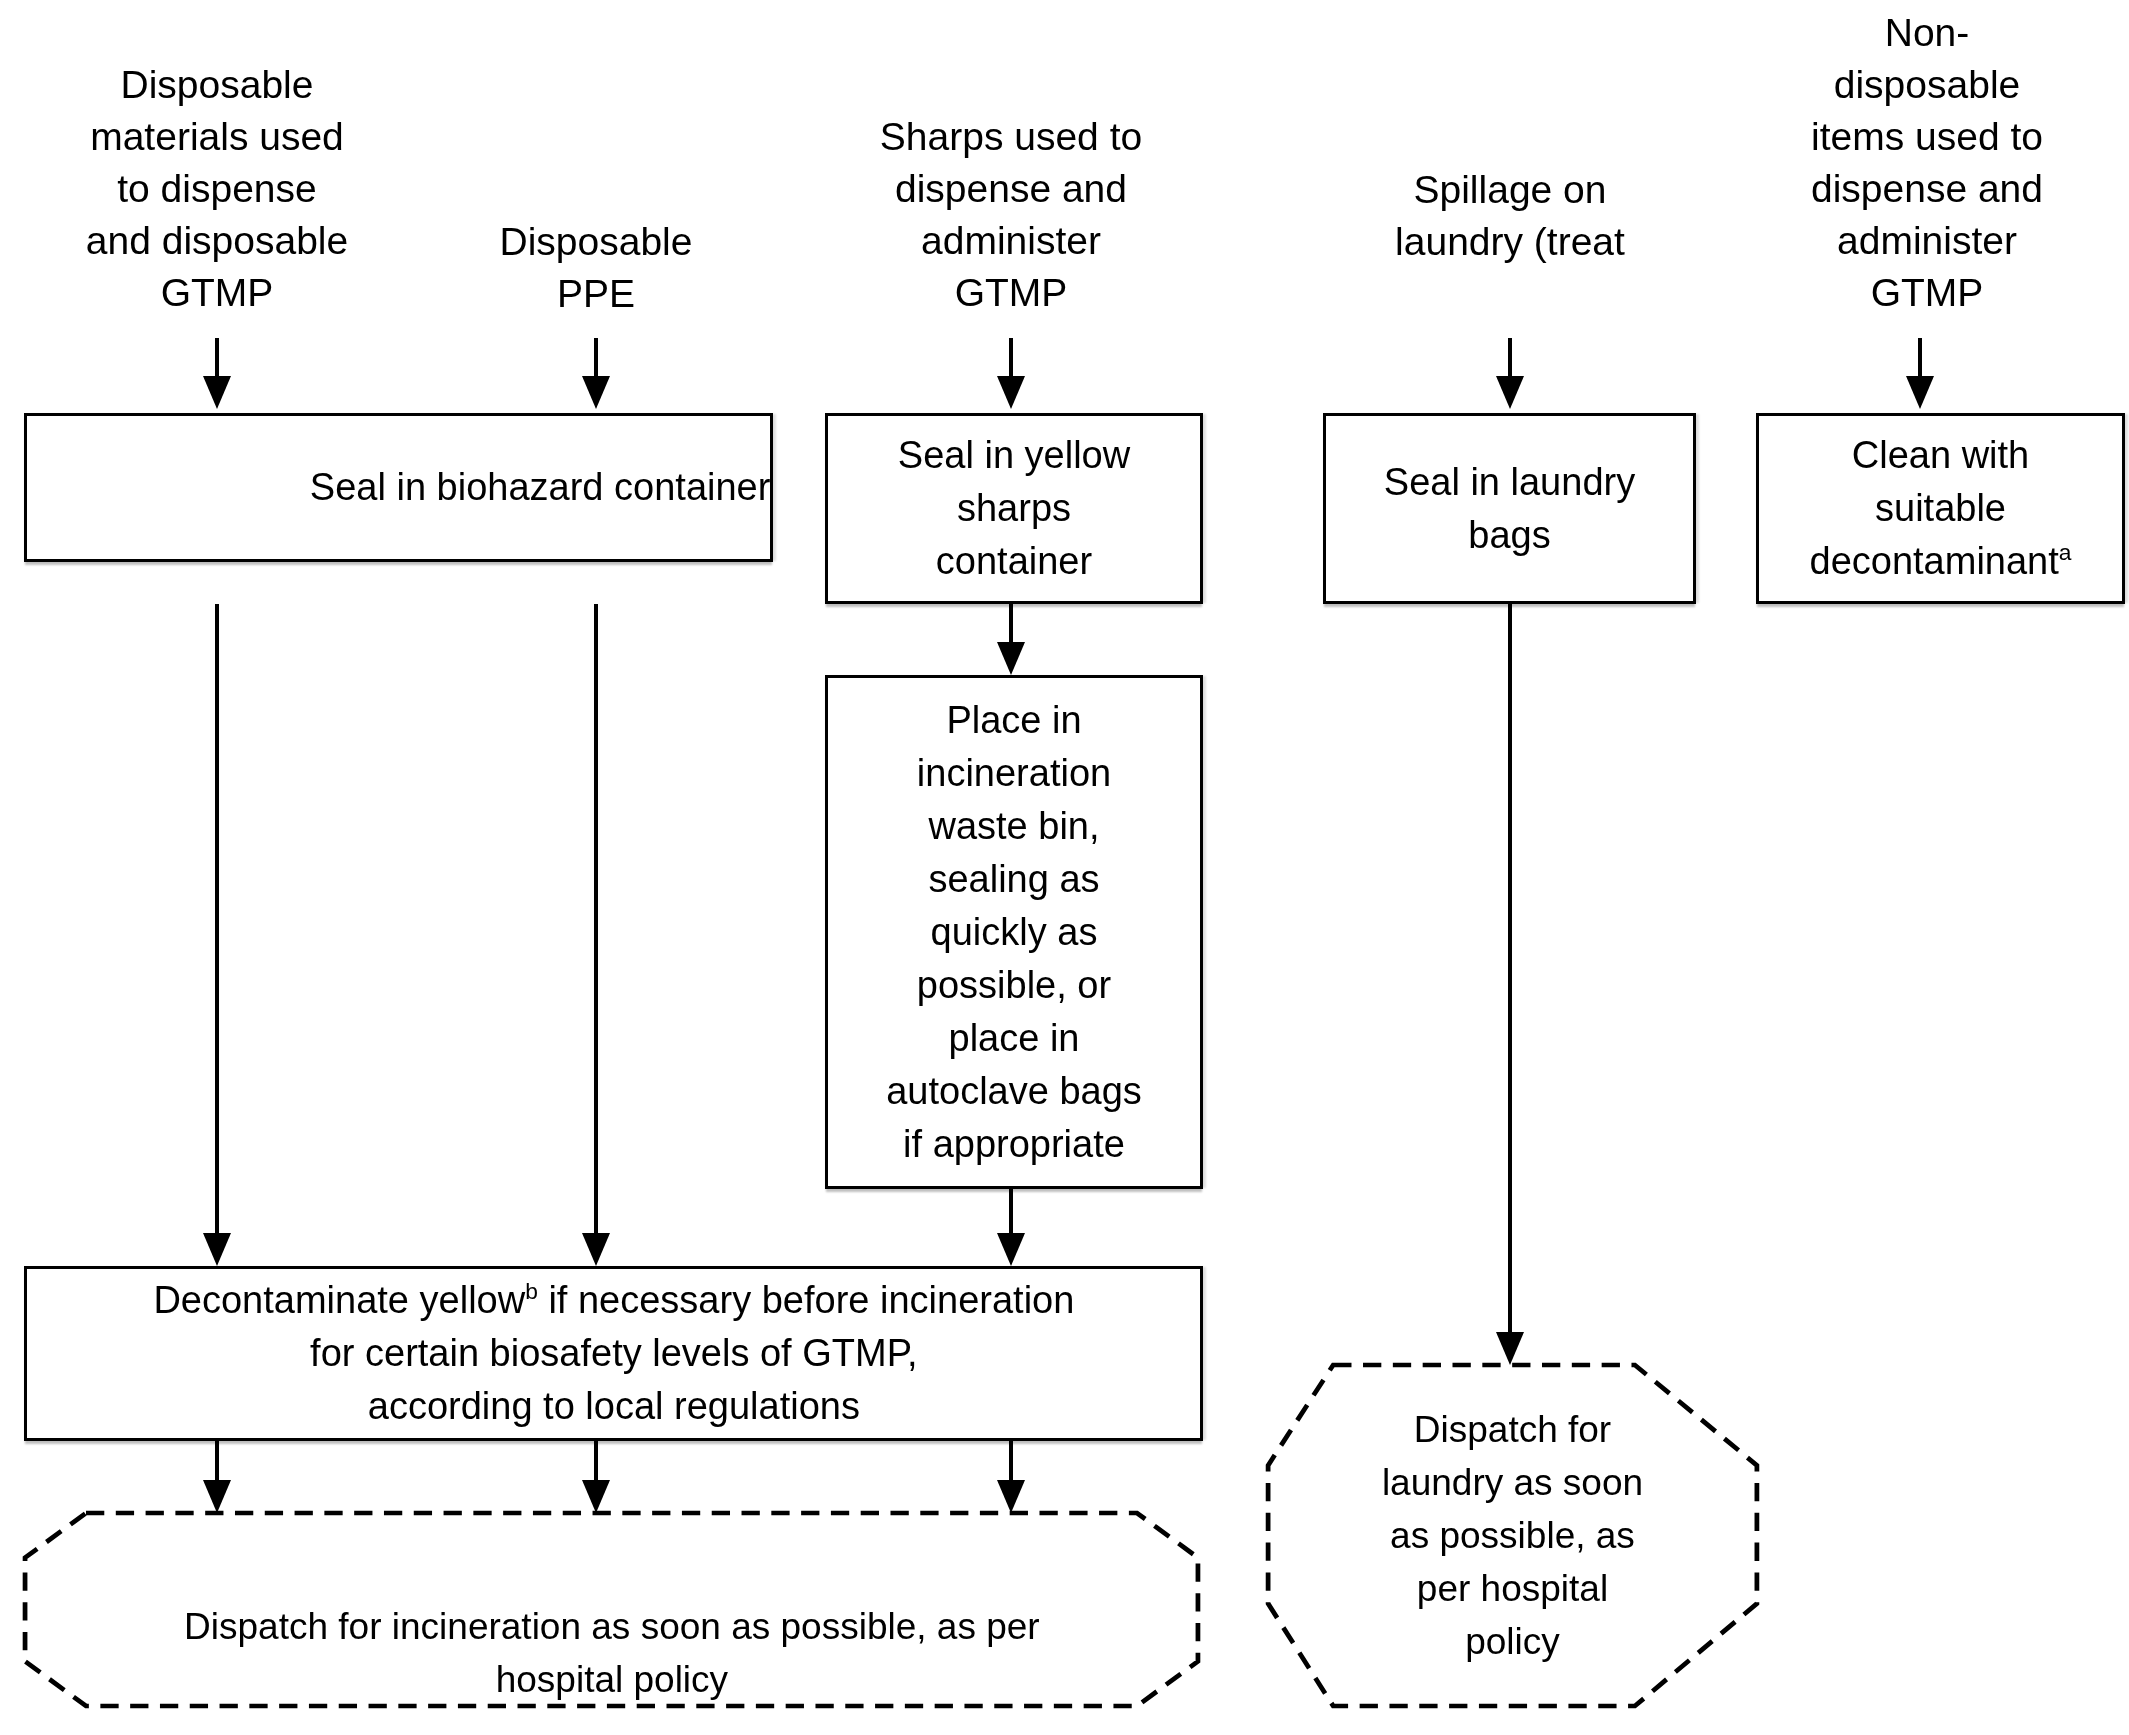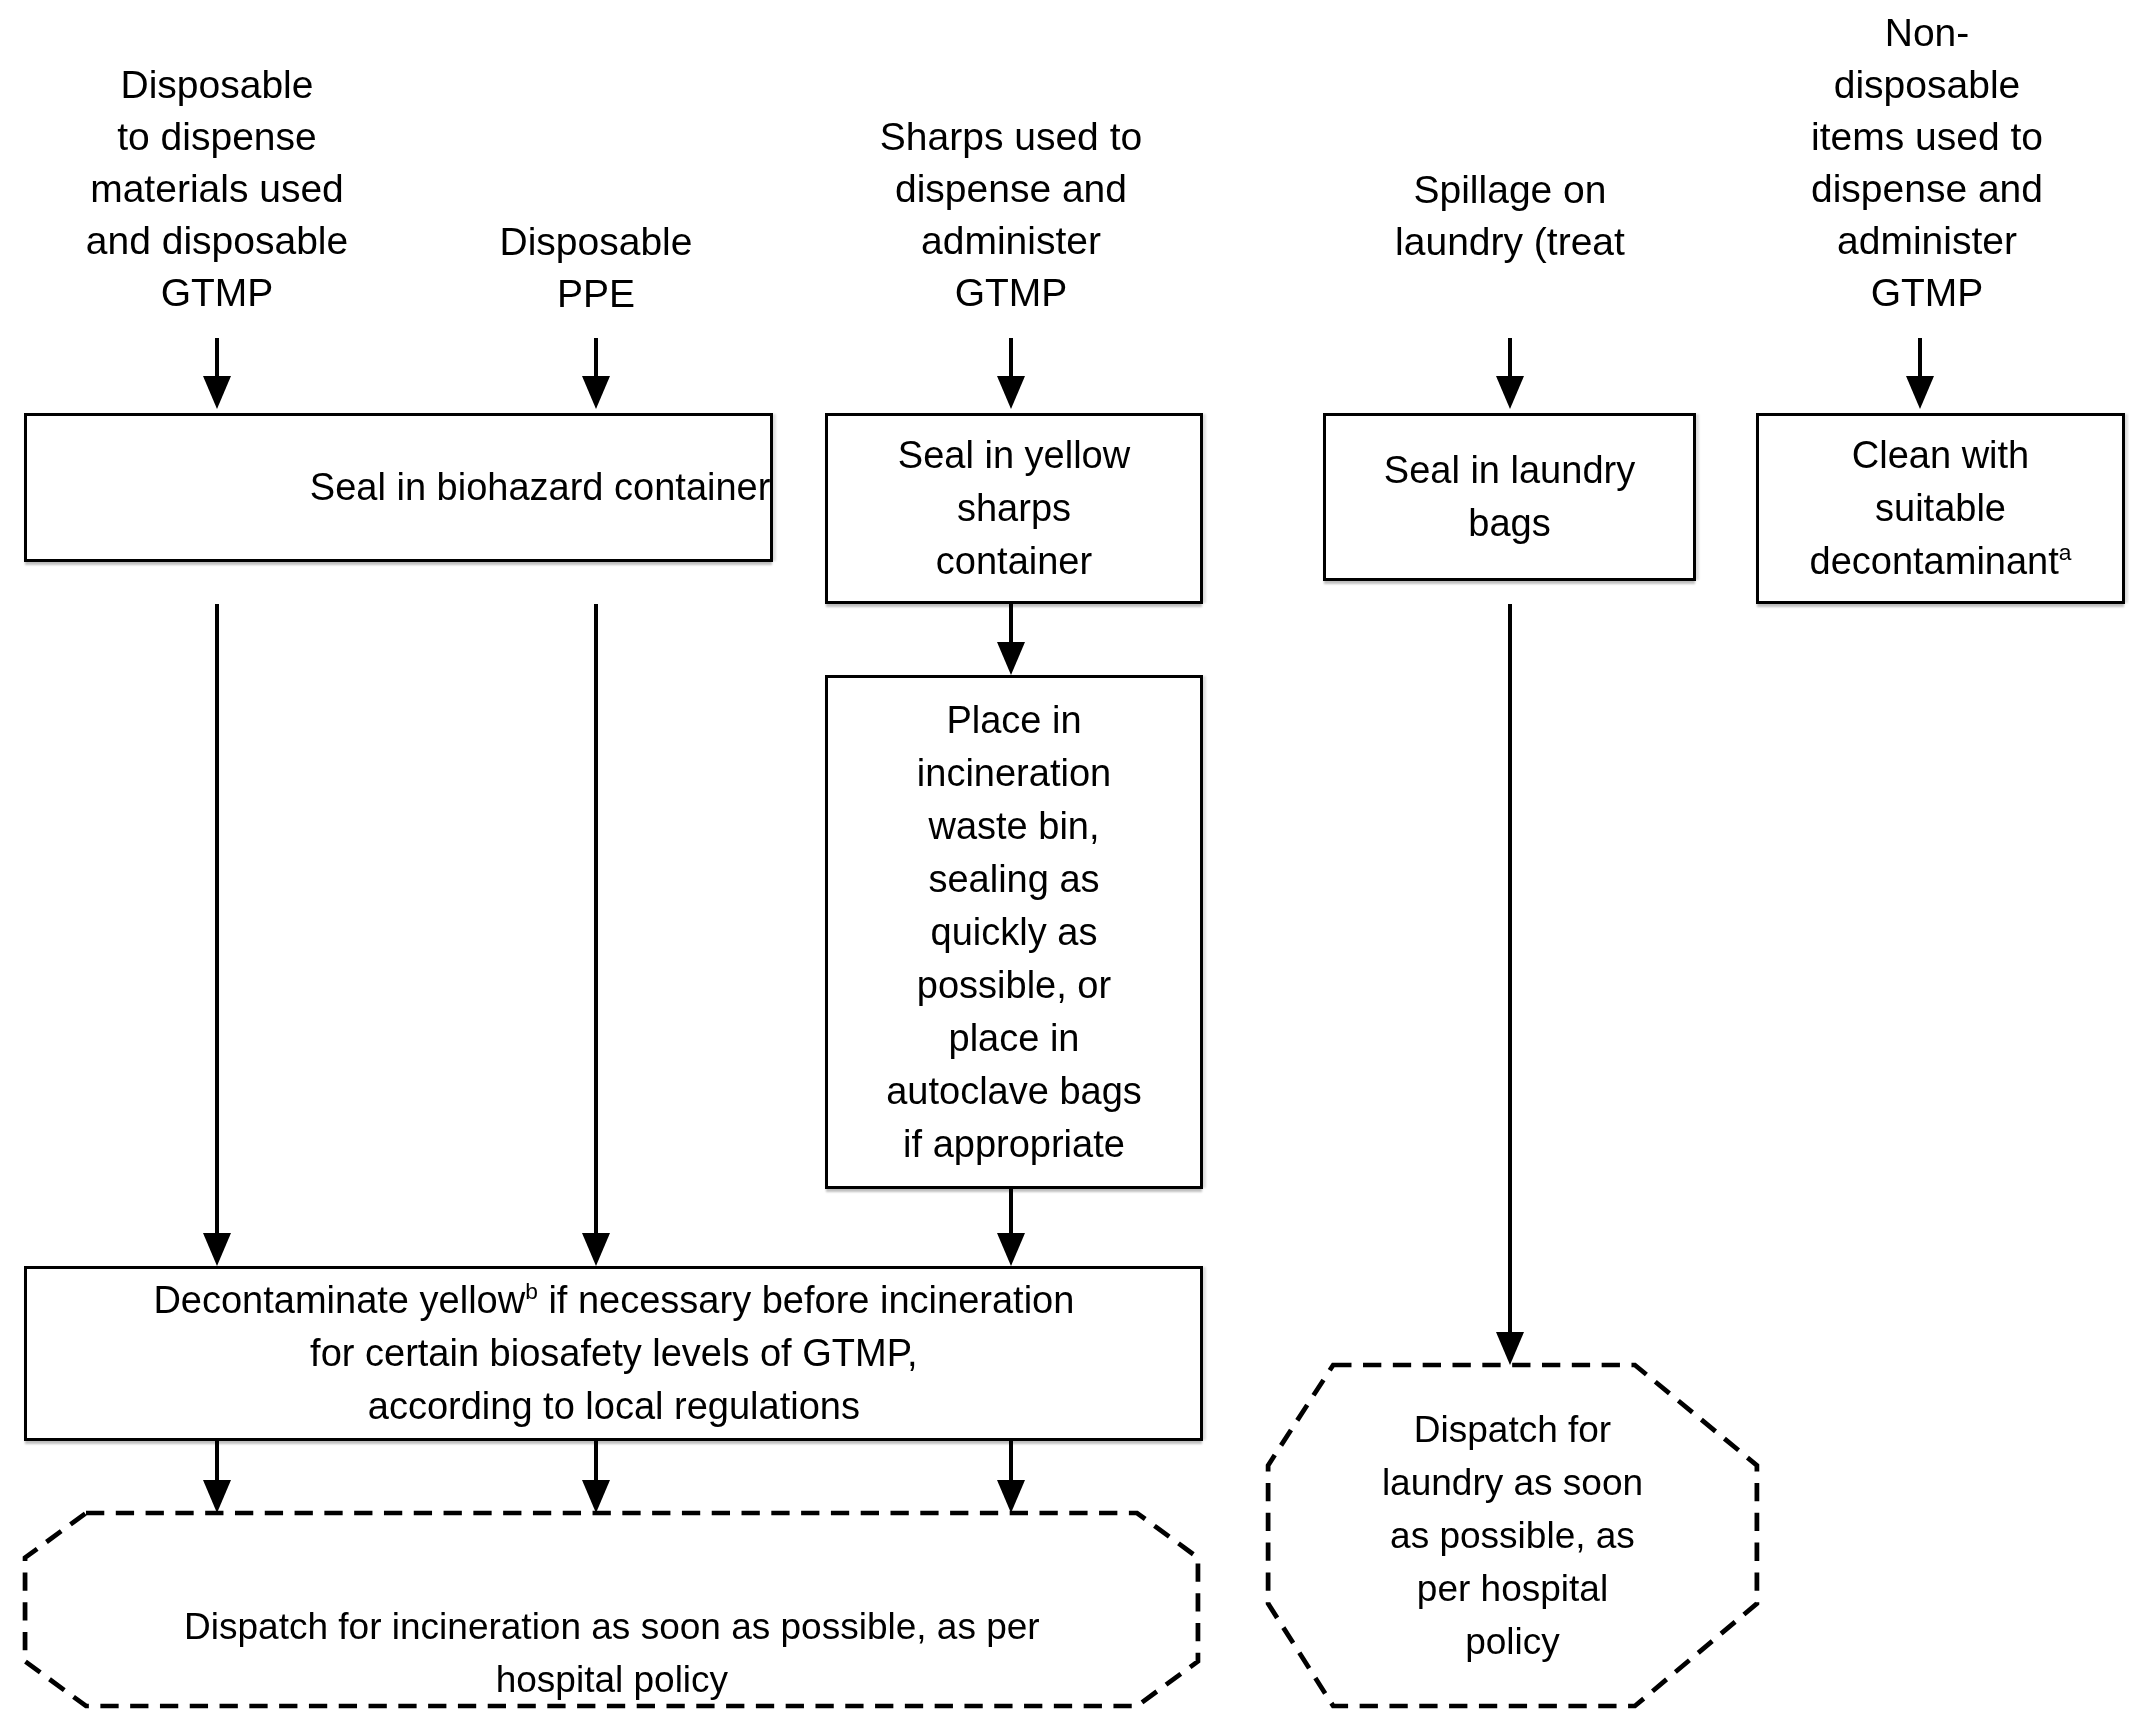--- a/index.html
+++ b/index.html
@@ -61,22 +61,22 @@
   }
   sup { font-size: 0.6em; line-height: 0; vertical-align: super; }
 </style>
 </head>
 <body>
 
 <div id="canvas">
 
   <div class="hdr" style="left:27px; top:59px;">
       <div>Disposable</div>
+      <div>materials used</div>
       <div>to dispense</div>
-      <div>materials used</div>
       <div>and disposable</div>
       <div>GTMP</div>
     </div>
   <div class="hdr" style="left:406px; top:216px;">
       <div>Disposable</div>
       <div>PPE</div>
     </div>
   <div class="hdr" style="left:821px; top:111px;">
       <div>Sharps used to</div>
       <div>dispense and</div>
@@ -122,21 +122,21 @@
   </div>
 
   <div class="box" style="left:825px; top:413px; width:378px; height:191px;">
     <div>
         <div>Seal in yellow</div>
         <div>sharps</div>
         <div>container</div>
       </div>
   </div>
 
-  <div class="box" style="left:1323px; top:413px; width:373px; height:168px;">
+  <div class="box" style="left:1323px; top:413px; width:373px; height:191px;">
     <div>
         <div>Seal in laundry</div>
         <div>bags</div>
       </div>
   </div>
 
   <div class="box" style="left:1756px; top:413px; width:369px; height:191px;">
     <div>
       <div>
           <div>Clean with</div>

